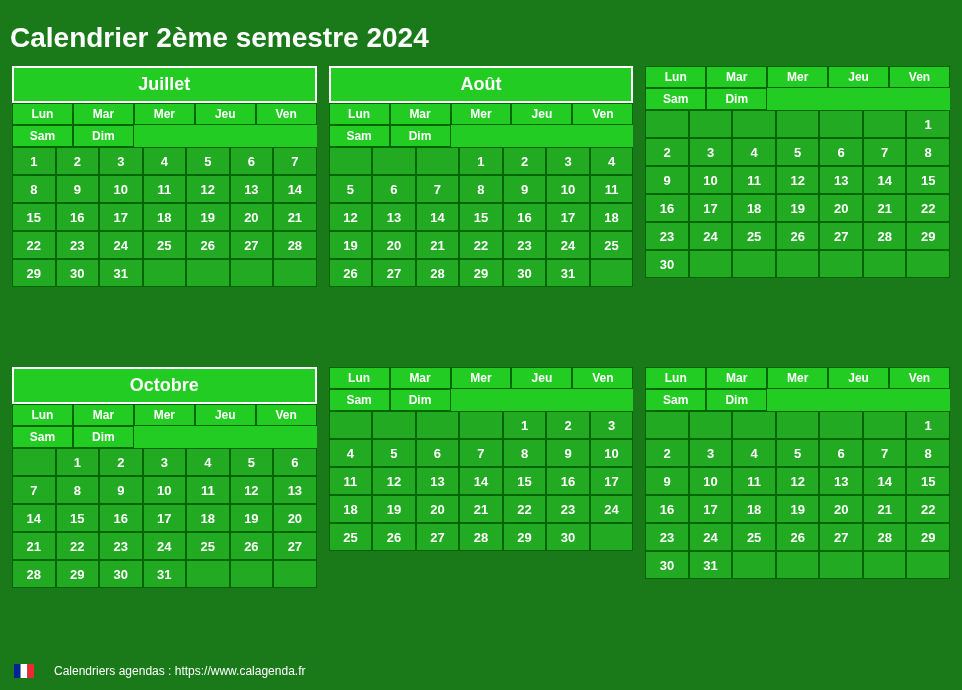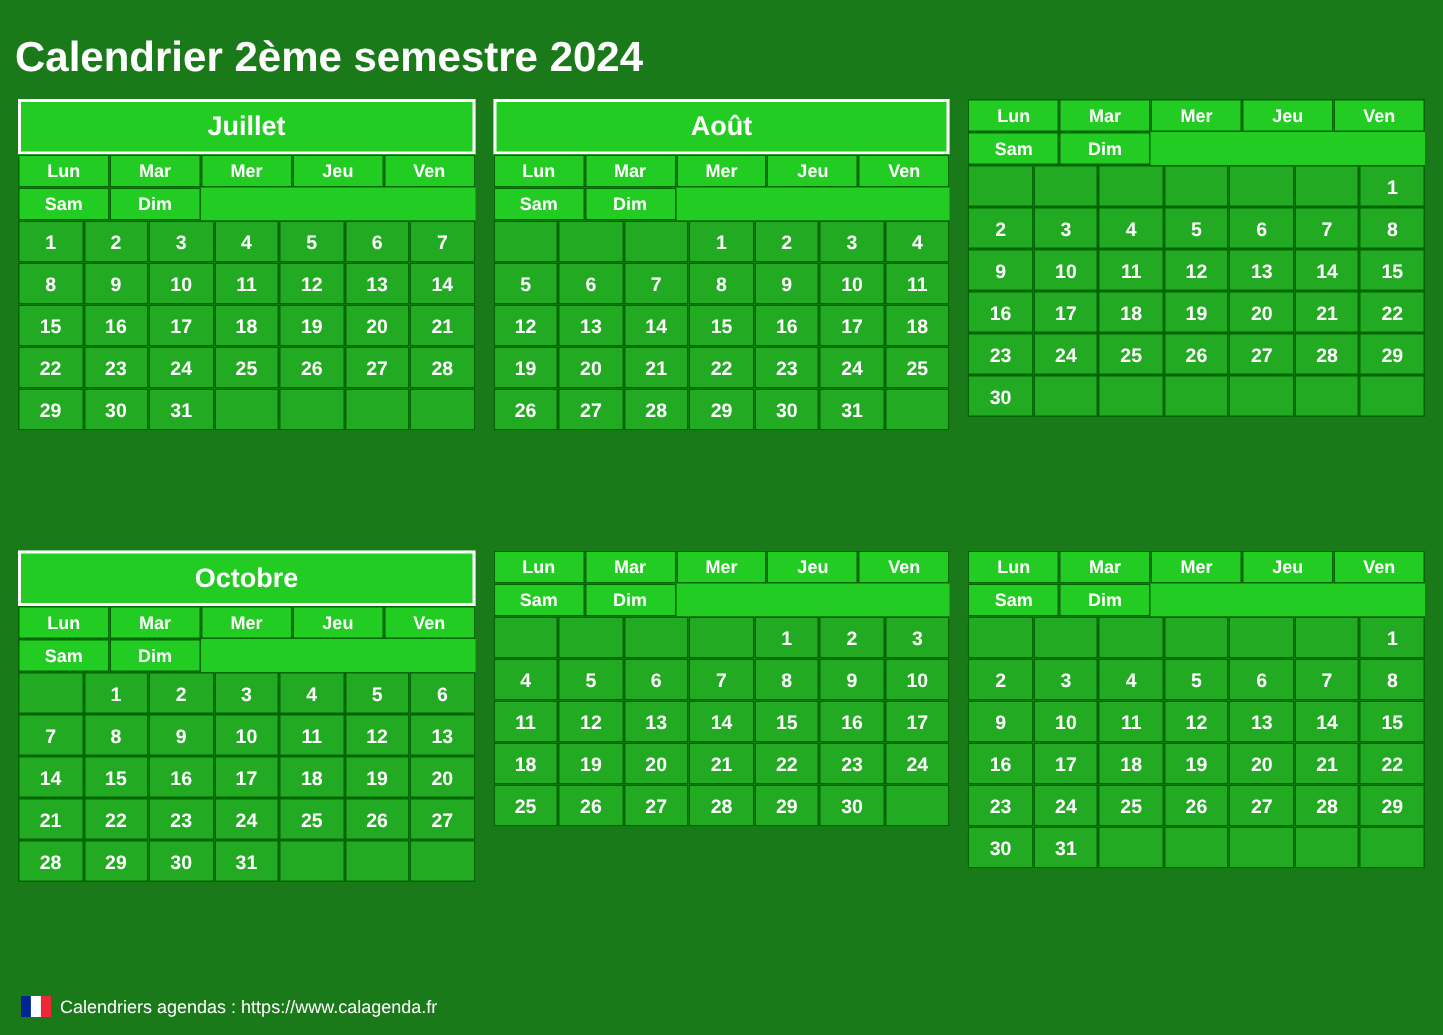--- a/index.html
+++ b/index.html
@@ -75,21 +75,21 @@
     .day-cell.empty {
       background: #22aa22;
     }
     .footer {
       display: flex;
       align-items: center;
       width: 100%;
       padding: 6px 4px 2px 4px;
       color: white;
       font-size: 12px;
-      gap: 6px;
+      gap: 20px;
     }
     .footer-flag {
       width: 20px;
       height: 14px;
       display: inline-block;
     }
   </style>
 </head>
 <body>
 

